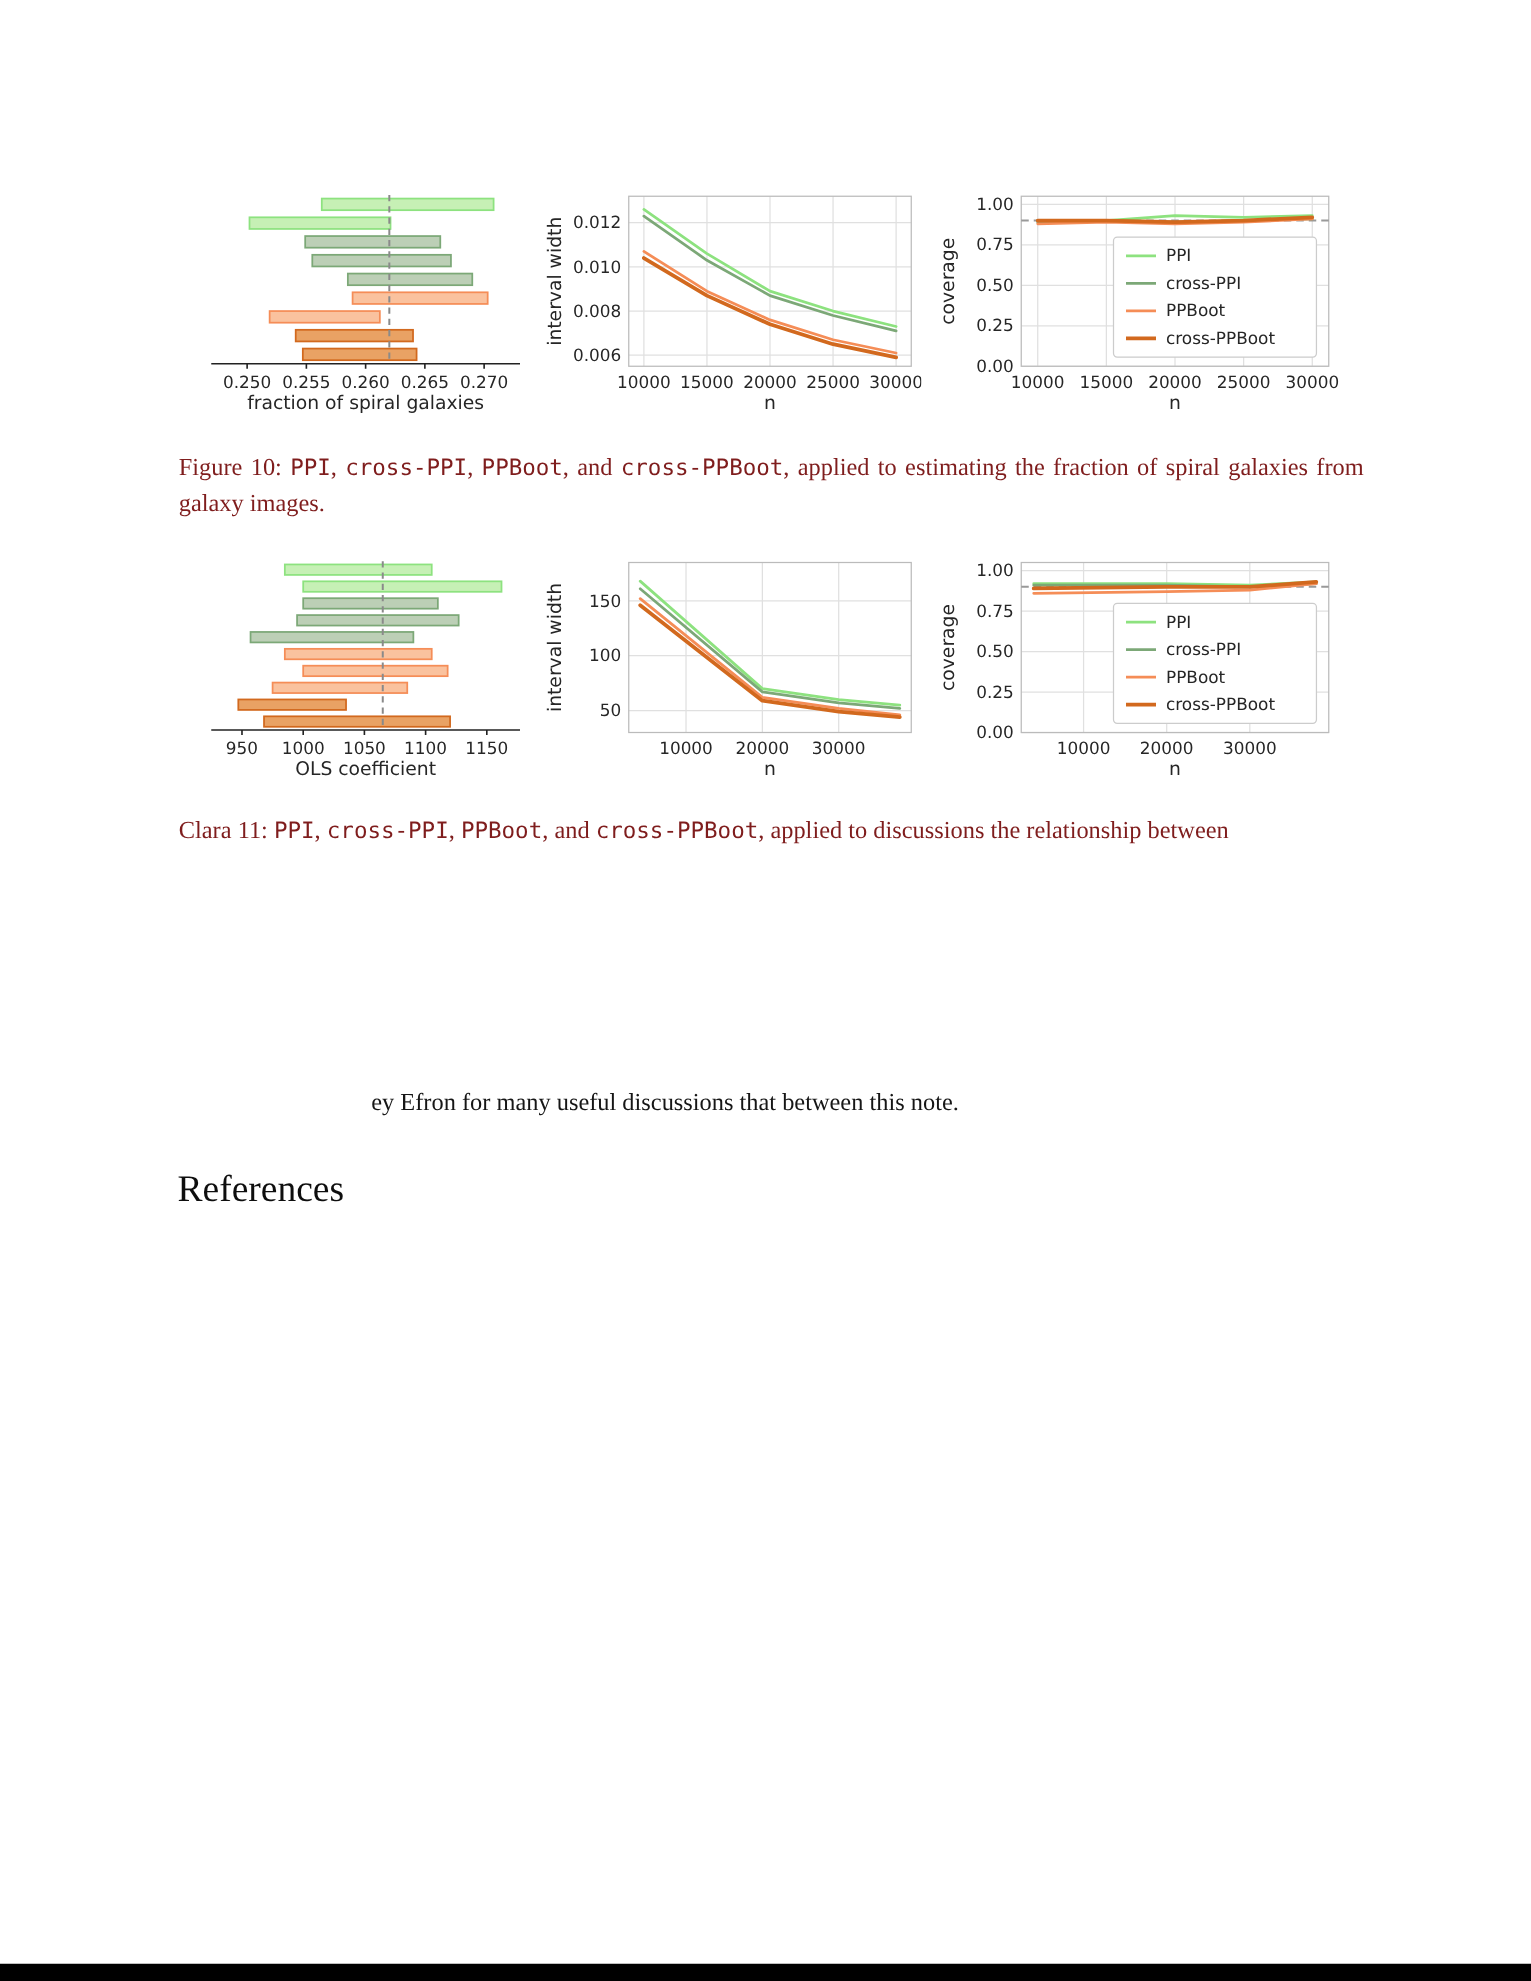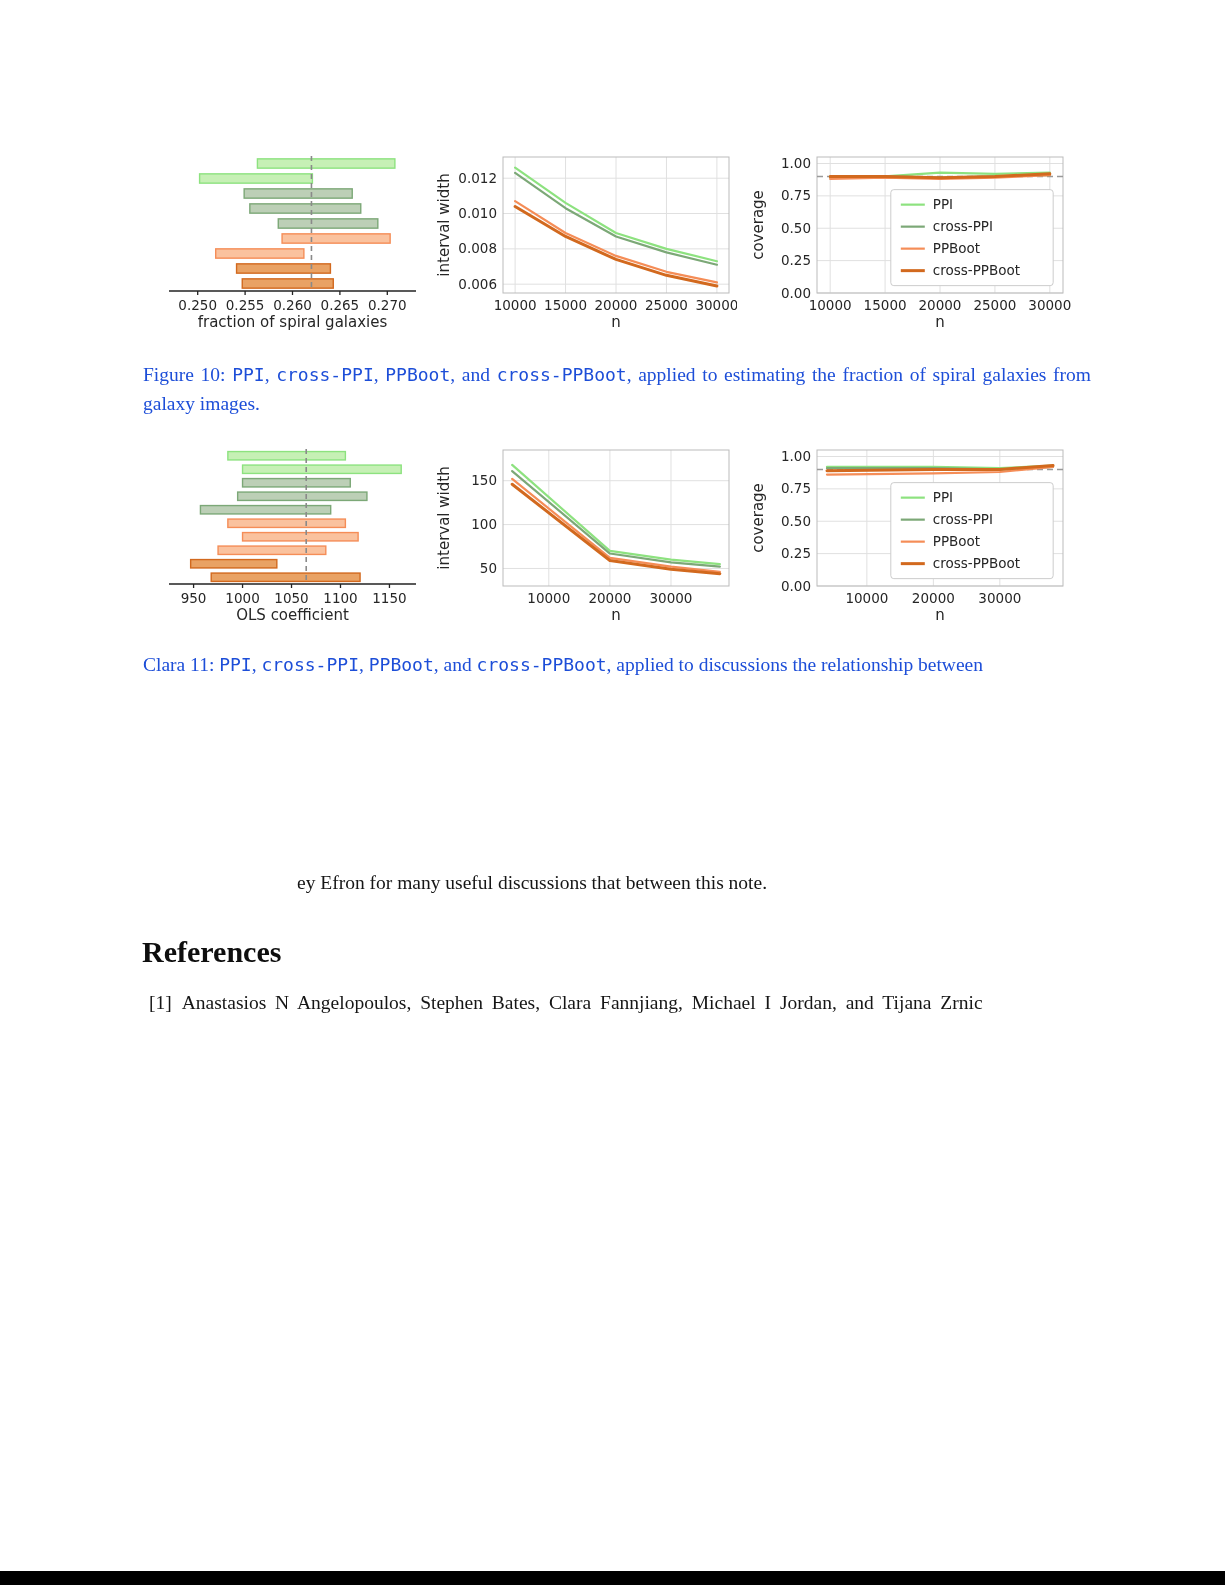--- a/index.html
+++ b/index.html
@@ -8,24 +8,24 @@
     width:1225px;height:1585px;
     background:#ffffff;
     font-family:"Liberation Serif", serif;
     color:#151515;
     overflow:hidden;
   }
   .fig-row{position:absolute;display:flex;align-items:flex-end;gap:14px;}
   svg text{user-select:none;}
   .tick{font:13.5px "DejaVu Sans", sans-serif;fill:#262626;}
   .axlabel{font:15px "DejaVu Sans", sans-serif;fill:#262626;}
-  .caption{position:absolute;font-size:19.5px;line-height:1.5;margin:0;color:#1d4ed8;text-align:justify;}
+  .caption{position:absolute;font-size:19.5px;line-height:1.5;margin:0;color:#7f1d1d;text-align:justify;}
   .tt{font-family:"DejaVu Sans Mono", monospace;font-size:18px;}
   .ack{position:absolute;font-size:19.5px;margin:0;color:#161616;}
-  h1.refs{position:absolute;font-size:30px;font-weight:700;margin:0;color:#0e0e0e;font-family:"Liberation Serif", serif;}
+  h1.refs{position:absolute;font-size:30px;font-weight:400;margin:0;color:#0e0e0e;font-family:"Liberation Serif", serif;}
   .ref{position:absolute;font-size:19.5px;margin:0;color:#161616;word-spacing:4px;}
   .ref .ref-label{padding-right:10px;}
   .bottom-bar{position:absolute;left:0;bottom:0;width:100%;height:14px;background:#000000;}
 </style>
 </head>
 <body>
 
 <div class="page">
 
   <div class="fig-row" style="left:158px;top:150px;">
@@ -206,18 +206,15 @@
         <text x="181.8" y="125.14" class="tick">cross-PPBoot</text>
       </svg>
   </div>
 
   <p class="caption" style="left:143px;top:650px;width:948px;text-align:left;"><span>Clara 11: </span><span class="tt">PPI</span><span>, </span><span class="tt">cross-PPI</span><span>, </span><span class="tt">PPBoot</span><span>, and </span><span class="tt">cross-PPBoot</span><span>, applied to discussions the relationship between</span></p>
 
   <p class="ack" style="left:297px;top:872px;">ey Efron for many useful discussions that between this note.</p>
 
   <h1 class="refs" style="left:142px;top:935px;">References</h1>
 
-  <p class="ref" style="left:149px;top:992px;width:940px;">
-    <span class="ref-label">[1]</span><span>Anastasios N Angelopoulos, Stephen Bates, Clara Fannjiang, Michael I Jordan, and Tijana Zrnic</span>
-  </p>
 
   <div class="bottom-bar"></div>
 </div>
 
 </body></html>

